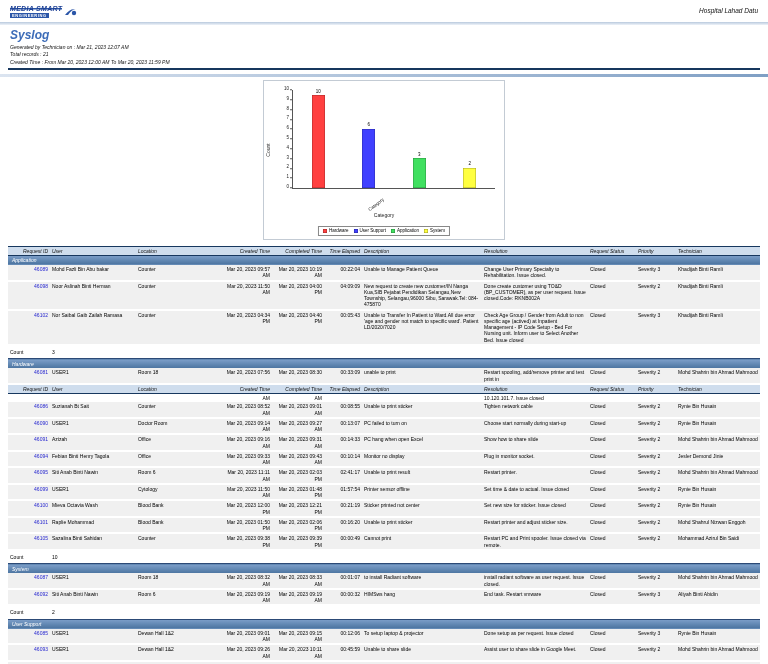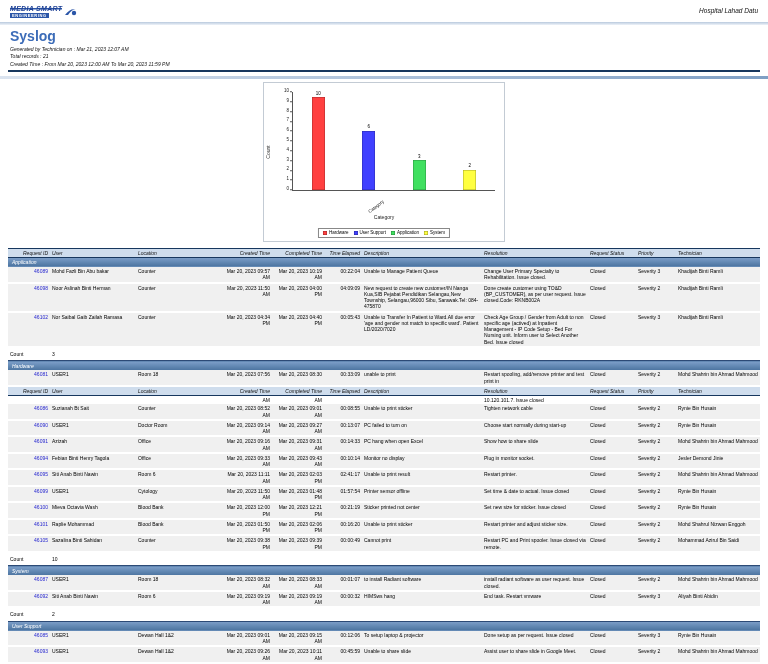--- a/index.html
+++ b/index.html
@@ -11,21 +11,21 @@
   .logo-text{display:flex;flex-direction:column;line-height:1;}
   .logo-l1{font-size:7px;font-weight:bold;font-style:italic;color:#1c3f94;letter-spacing:.3px;
            background:linear-gradient(#2b56a8,#2b56a8) 0 55%/100% 1.5px no-repeat;}
   .logo-l2{font-size:4px;font-weight:bold;color:#fff;background:#2b56a8;padding:.5px 2px;margin-top:1px;
            letter-spacing:.6px;align-self:flex-start;}
   .swoosh{width:14px;height:12px;}
   .hospital{font-style:italic;font-size:6.5px;padding-top:2px;color:#111;}
   .rule-soft{height:3px;margin-top:4px;background:linear-gradient(to bottom,#b9c9dd,#eef3f9);}
   
   .meta{padding:3px 10px 0 10px;}
-  .title{color:#3c6cb8;font-size:14px;font-weight:bold;}
+  .title{color:#3c6cb8;font-size:12px;font-weight:bold;font-style:italic;}
   .meta-line{font-size:5px;font-style:italic;margin-top:1.5px;color:#111;}
   .rule-dark{height:2px;background:#17375e;margin:3px 8px 0 8px;}
   .rule-soft2{height:3px;margin-top:4px;background:linear-gradient(to right,#dbe4f0,#7f9fc4);}
   
   .chart-wrap{display:flex;justify-content:center;margin-top:3px;}
   .chart-panel{position:relative;width:240px;height:158px;border:1px solid #c3cbd4;background:#fff;}
   .y-title{position:absolute;left:-6px;top:42%;transform:rotate(-90deg);font-size:5px;color:#333;width:20px;text-align:center;}
   .plot{position:absolute;left:28px;top:9px;right:9px;bottom:50px;border-left:1px solid #555;border-bottom:1px solid #555;}
   .ytick{position:absolute;right:100%;transform:translateY(50%);font-size:4.5px;line-height:1;
          padding-right:4px;color:#222;white-space:nowrap;}

